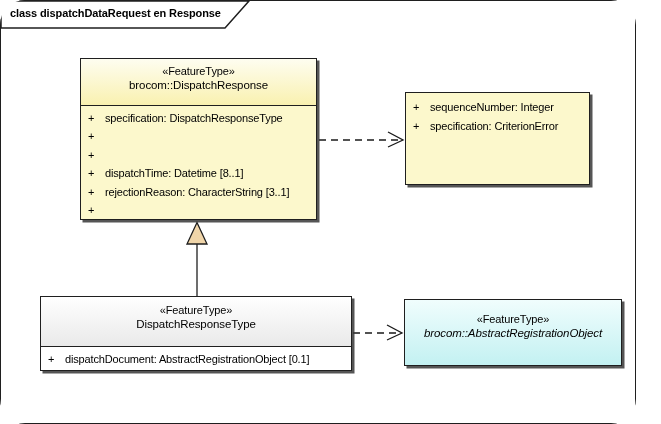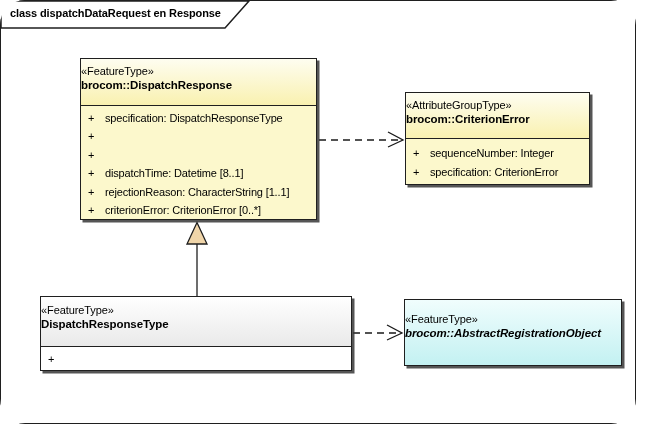--- a/index.html
+++ b/index.html
@@ -25,26 +25,27 @@
   }
 
   .uml-box {
     position:absolute;
     border:1.4px solid #1f1f1f;
     box-shadow:2.5px 2.5px 0 rgba(55,55,55,0.85);
     box-sizing:border-box;
     font-size:11px;
   }
   .uml-box .hdr {
+    text-align:center;
     border-bottom:1.4px solid #1f1f1f;
     box-sizing:border-box;
     padding-top:6px;
   }
   .stereotype { display:block; font-size:11px; letter-spacing:-0.1px; }
-  .cls-name  { display:block; font-size:11.5px; font-weight:bold; margin-top:2px; letter-spacing:-0.1px; }
+  .cls-name  { display:block; font-size:11.5px; font-weight:normal; margin-top:2px; letter-spacing:-0.1px; }
   .attrs { padding:3px 0 0 0; }
   .attr-row { display:flex; align-items:baseline; padding:0 5px 0 7px; white-space:nowrap; letter-spacing:-0.15px; }
   .attr-row .vis { width:17px; flex:0 0 17px; }
 
   
   .box-dispatch-response {
     left:80px; top:58px; width:237px; height:162px;
     background:#FCF8CC;
   }
   .box-dispatch-response .hdr {
@@ -129,54 +130,50 @@
       </div>
       <div class="attr-row">
         <span class="vis">+</span>
       </div>
       <div class="attr-row">
         <span class="vis">+</span>
         <span>dispatchTime: Datetime [8..1]</span>
       </div>
       <div class="attr-row">
         <span class="vis">+</span>
-        <span>rejectionReason: CharacterString [1..1]</span>
+        <span>rejectionReason: CharacterString [3..1]</span>
       </div>
       <div class="attr-row">
         <span class="vis">+</span>
-        <span>criterionError: CriterionError [0..*]</span>
       </div>
     </div>
   </div>
 
   <div class="uml-box box-criterion-error">
-    <div class="hdr">
-      <span class="stereotype">«AttributeGroupType»</span>
-      <span class="cls-name">brocom::CriterionError</span>
-    </div>
     <div class="attrs">
       <div class="attr-row">
         <span class="vis">+</span>
         <span>sequenceNumber: Integer</span>
       </div>
       <div class="attr-row">
         <span class="vis">+</span>
         <span>specification: CriterionError</span>
       </div>
     </div>
   </div>
 
   <div class="uml-box box-dispatch-data-response">
     <div class="hdr">
       <span class="stereotype">«FeatureType»</span>
       <span class="cls-name">DispatchResponseType</span>
     </div>
     <div class="attrs">
       <div class="attr-row">
         <span class="vis">+</span>
+        <span>dispatchDocument: AbstractRegistrationObject [0.1]</span>
       </div>
     </div>
   </div>
 
   <div class="uml-box box-abstract-registration">
     <div class="hdr">
       <span class="stereotype">«FeatureType»</span>
       <span class="cls-name">brocom::AbstractRegistrationObject</span>
     </div>
   </div>

